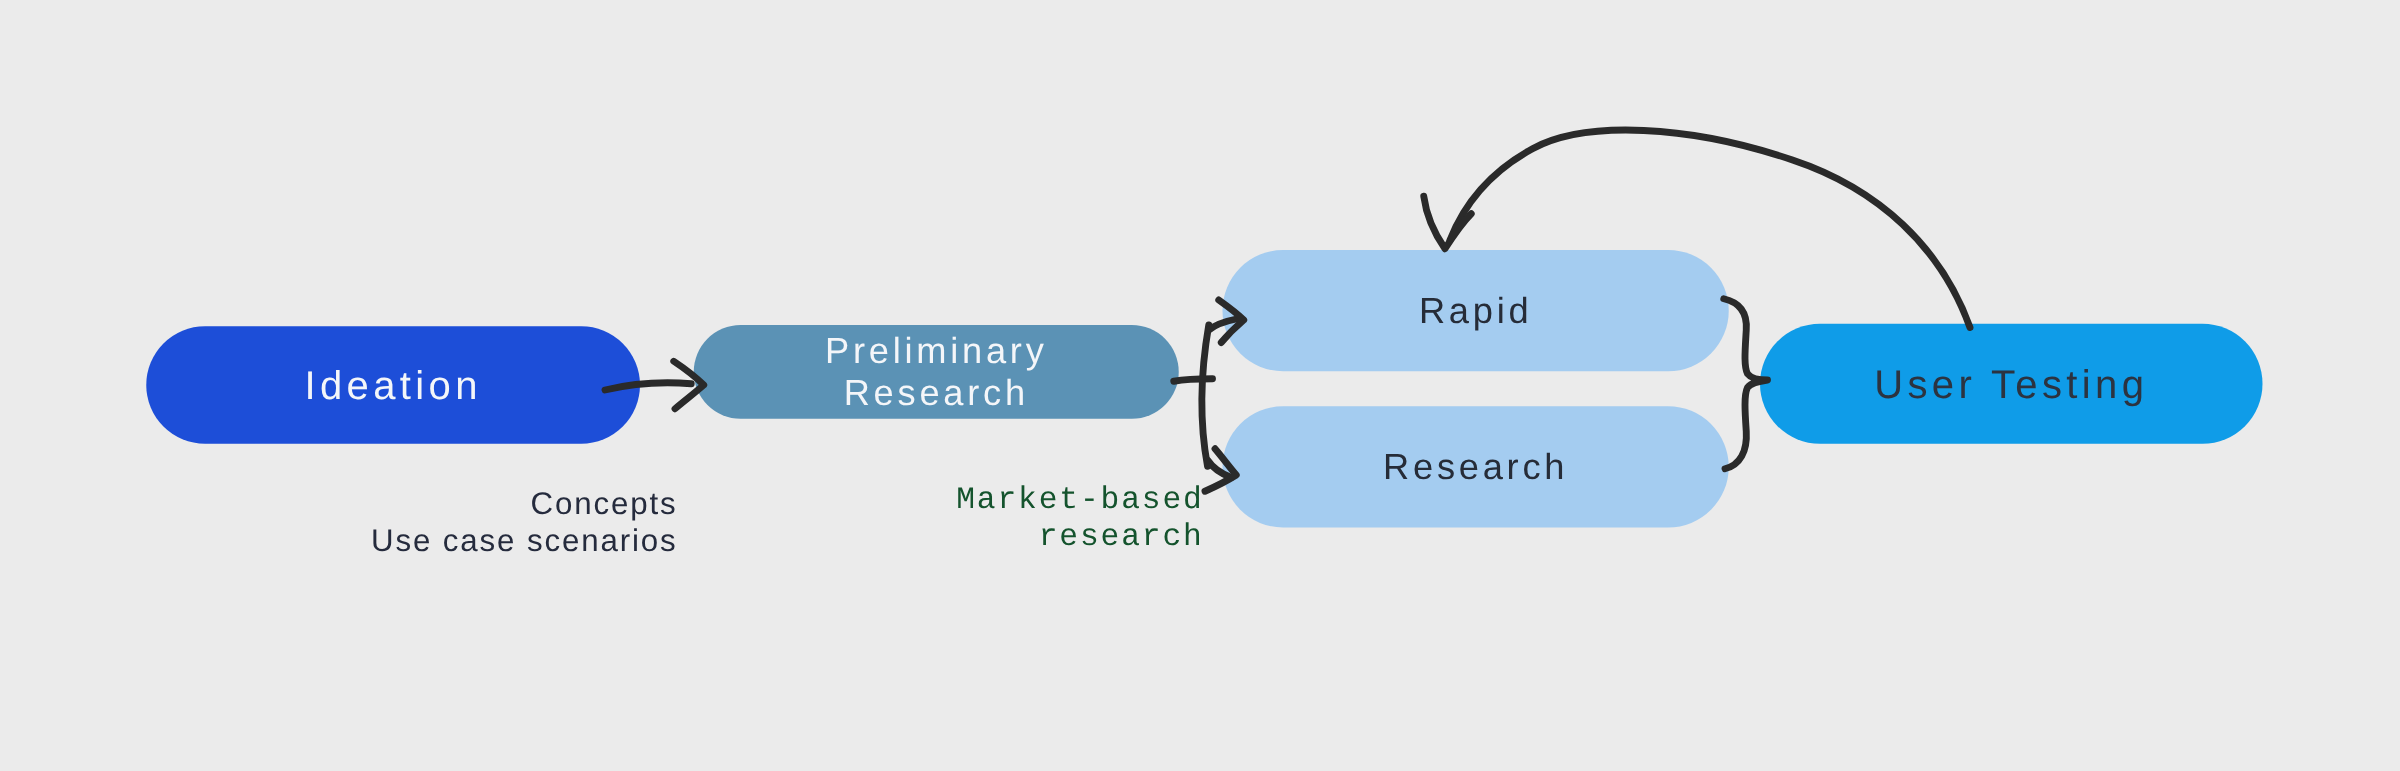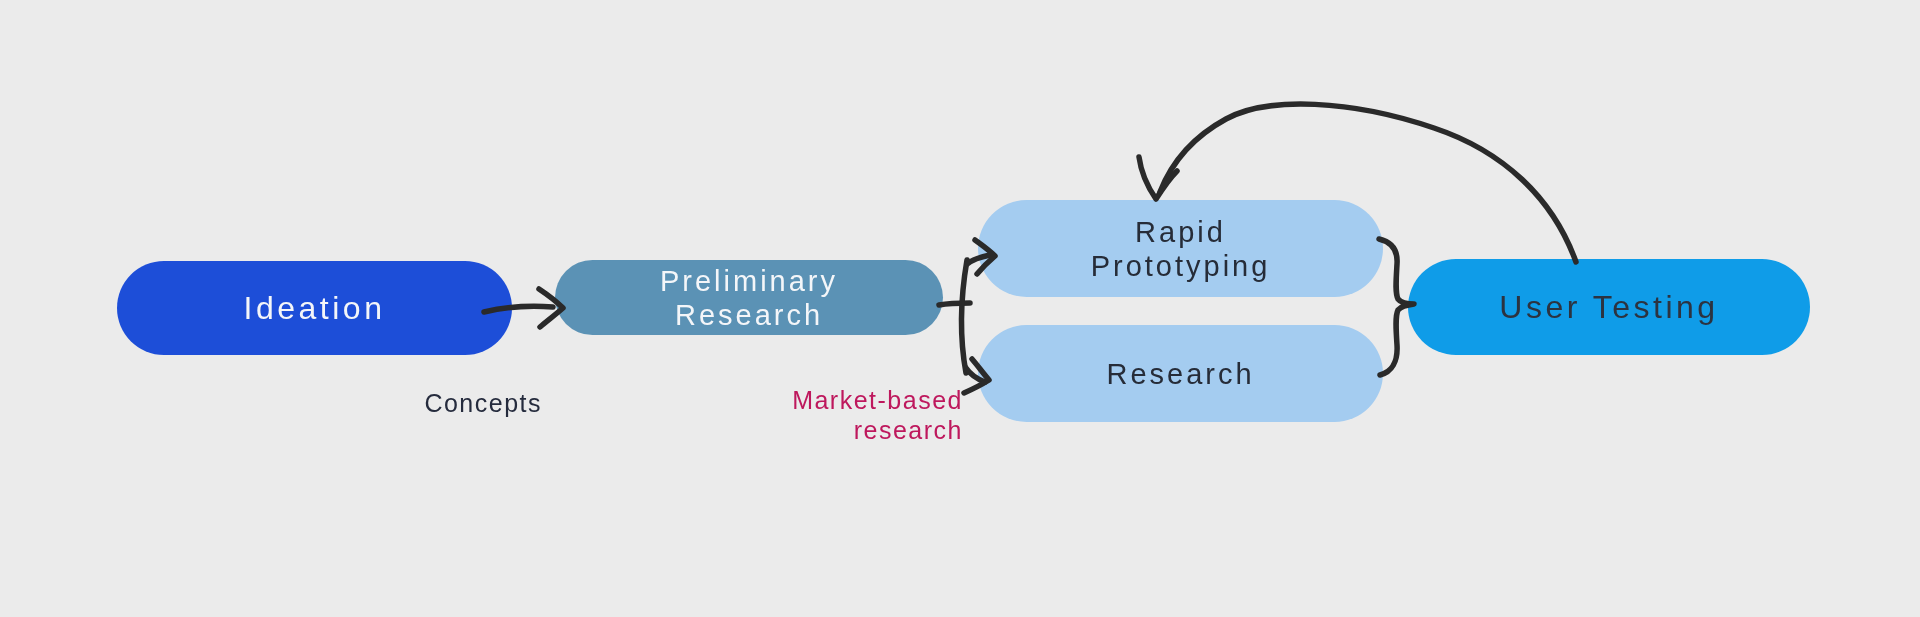--- a/index.html
+++ b/index.html
@@ -77,37 +77,37 @@
   <div class="pill node-preliminary" style="background-color: rgb(91, 146, 181);">
     <span class="pill-label" style="color: rgb(244, 246, 249);">
       <span>Preliminary</span><br>
       <span>Research</span>
     </span>
   </div>
 
   <div class="pill node-rapid" style="background-color: rgb(164, 204, 240);">
     <span class="pill-label" style="color: rgb(38, 44, 56);">
       <span>Rapid</span><br>
-      <span>Prototyping</span>
     </span>
   </div>
 
   <div class="pill node-research" style="background-color: rgb(164, 204, 240);">
     <span class="pill-label" style="color: rgb(38, 44, 56);">Research</span>
   </div>
 
   <div class="pill node-user-testing" style="background-color: rgb(15, 156, 232); align-items: center;">
     <span class="pill-label lg" style="color: rgb(44, 51, 64);">User Testing</span>
   </div>
 
   <div class="caption caption-ideation" style="color: rgb(37, 43, 61);">
     <span>Concepts</span><br>
+    <span>Use case scenarios</span>
   </div>
 
-  <div class="caption caption-preliminary" style="color: #be185d;">
+  <div class="caption caption-preliminary" style="color: #14532d; font-family: Liberation Mono, monospace;">
     <span>Market-based</span><br>
     <span>research</span>
   </div>
 
   <svg class="ink-layer" viewBox="0 0 1920 617">
 
     <g>
       <path d="M 484 312 C 505 307 528 305 553 307"></path>
       <path d="M 539 289 C 548 295 556 301 563 308 C 555 315 547 321 540 327"></path>
     </g>

